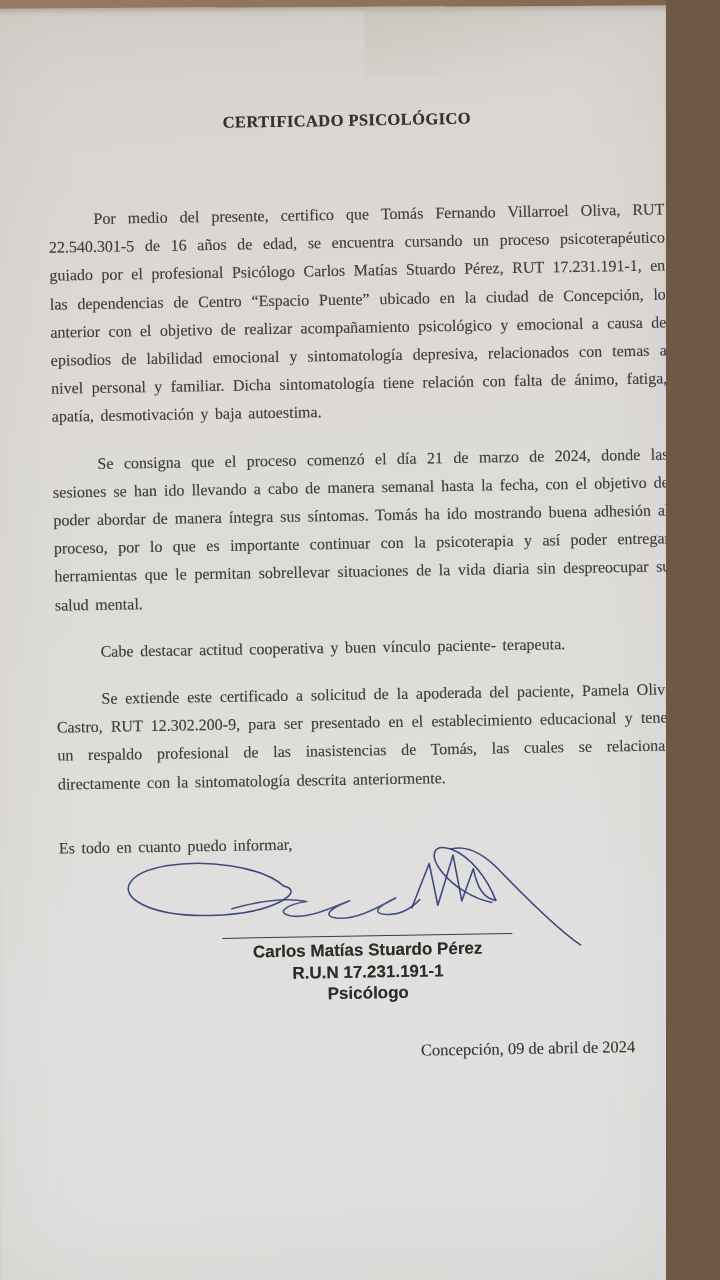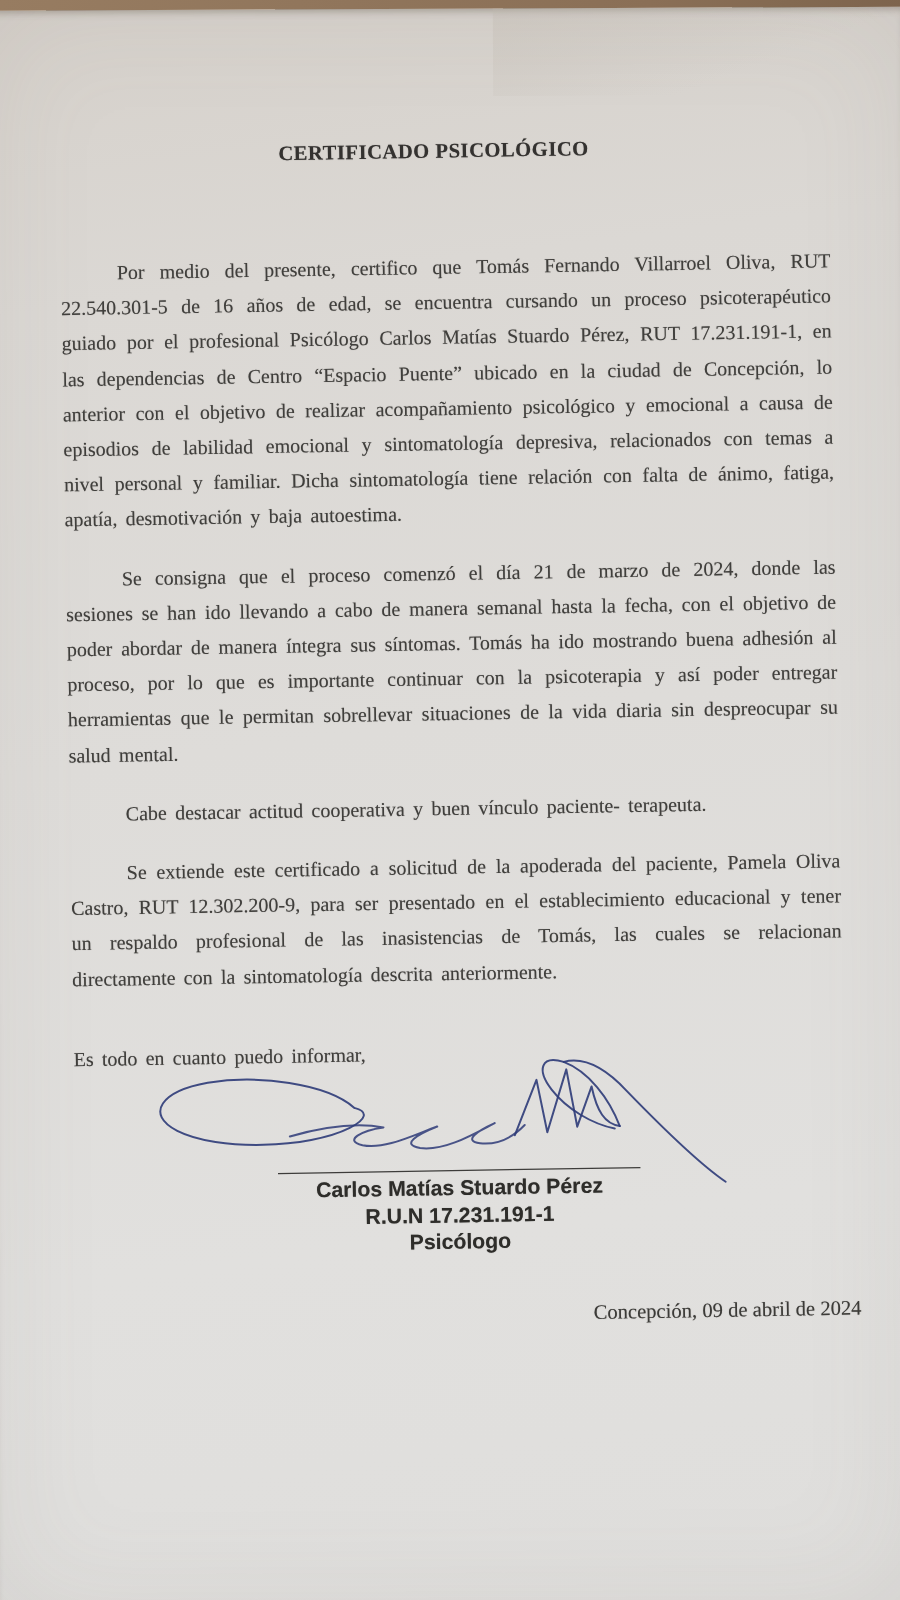--- a/index.html
+++ b/index.html
@@ -3,21 +3,21 @@
 <meta charset="utf-8">
 <title>Certificado Psicológico</title>
 <style>
   html, body {
     margin: 0;
     padding: 0;
     background: #6d5945;
   }
   .photo {
     position: relative;
-    width: 720px;
+    width: 666px;
     height: 1280px;
     overflow: hidden;
     background: linear-gradient(100deg, #977c61 0%, #8a6f56 55%, #6f5843 100%);
     font-family: "Liberation Serif", "DejaVu Serif", serif;
   }
   
   .paper {
     position: absolute;
     left: -6px;
     right: -6px;

